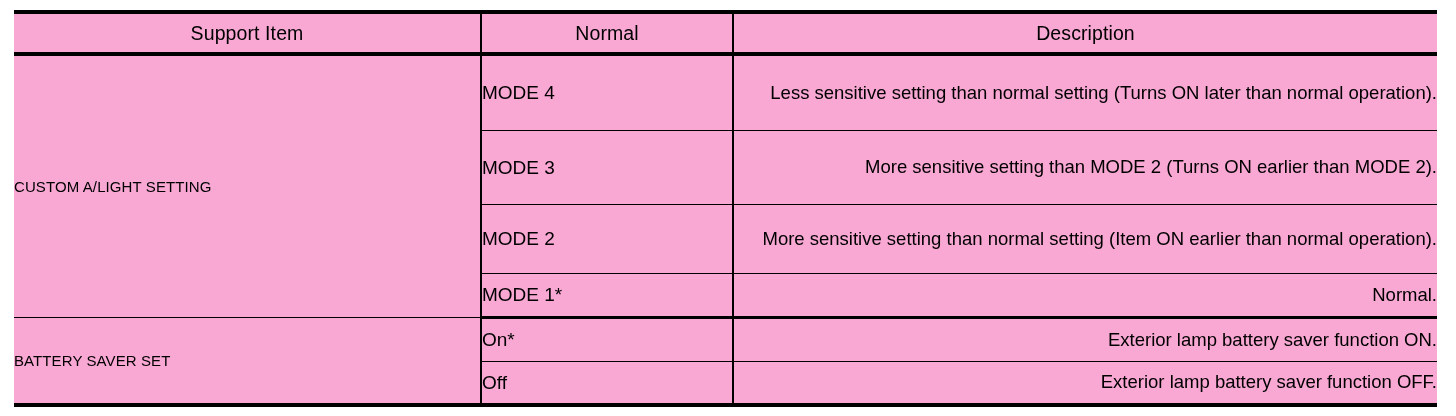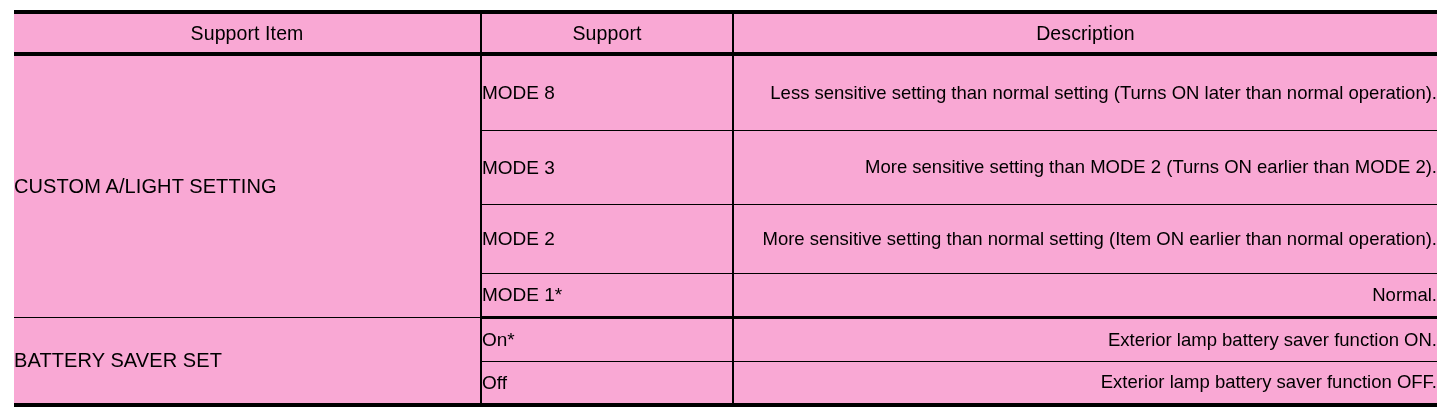--- a/index.html
+++ b/index.html
@@ -53,21 +53,21 @@
     border-bottom: 4px solid #000;
     letter-spacing: 0.1px;
   }
   tr.head th.h-setting { border-left: 2px solid #000; }
   tr.head th.h-desc { border-left: 2px solid #000; }
 
   
   td.item {
     text-align: left;
     padding-left: 16px;
-    font-size: 20px;
+    font-size: 15px;
     letter-spacing: 0.1px;
   }
   td.setting {
     text-align: left;
     padding-left: 17px;
     border-left: 2px solid #000;
     border-bottom: 1.5px solid #000;
     font-size: 19px;
   }
   td.desc {
@@ -98,30 +98,30 @@
   <table class="spec">
     <colgroup>
       <col class="c-item">
       <col class="c-setting">
       <col class="c-desc">
     </colgroup>
 
     <thead>
       <tr class="head">
         <th class="h-item">Support Item</th>
-        <th class="h-setting">Support</th>
+        <th class="h-setting">Normal</th>
         <th class="h-desc">Description</th>
       </tr>
     </thead>
 
     <tbody>
 
       <tr>
         <td class="item" rowspan="4">CUSTOM A/LIGHT SETTING</td>
-        <td class="setting" style="height:74px;">MODE 8</td>
+        <td class="setting" style="height:74px;">MODE 4</td>
         <td class="desc">Less sensitive setting than normal setting (Turns ON later than normal operation).</td>
       </tr>
 
       <tr>
         <td class="setting" style="height:73px;">MODE 3</td>
         <td class="desc">More sensitive setting than MODE 2 (Turns ON earlier than MODE 2).</td>
       </tr>
 
       <tr>
         <td class="setting" style="height:68px;">MODE 2</td>

